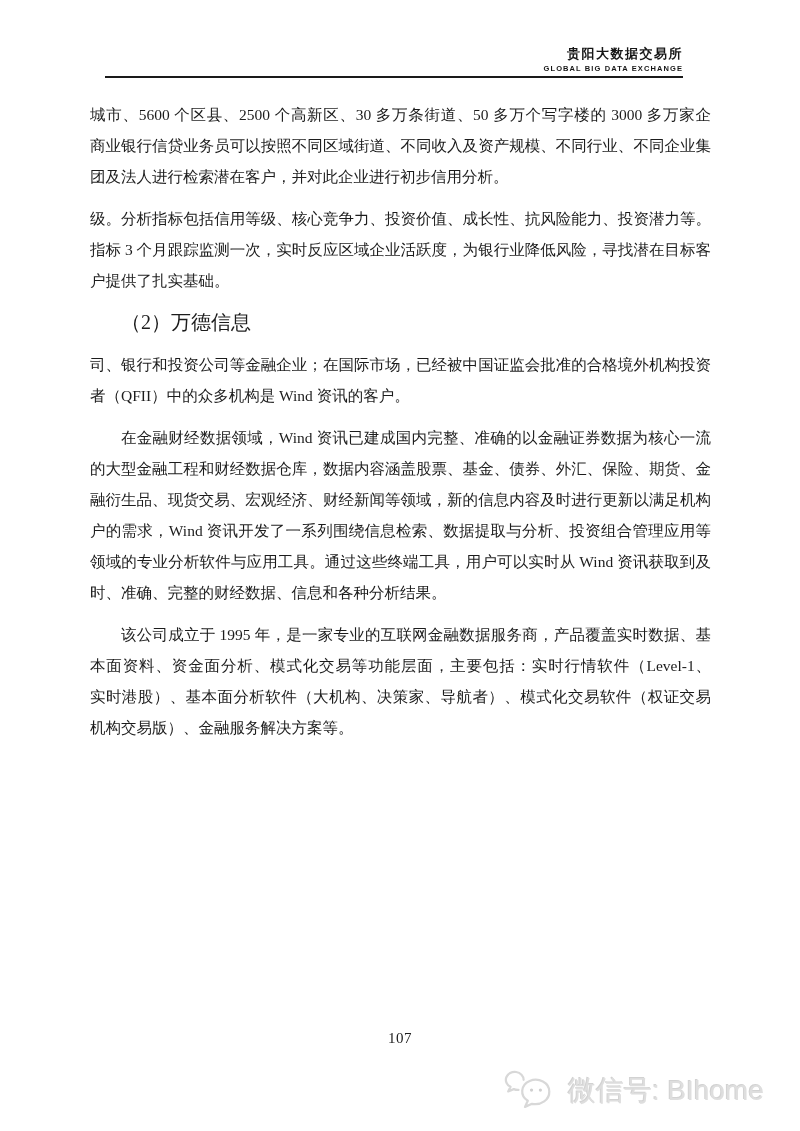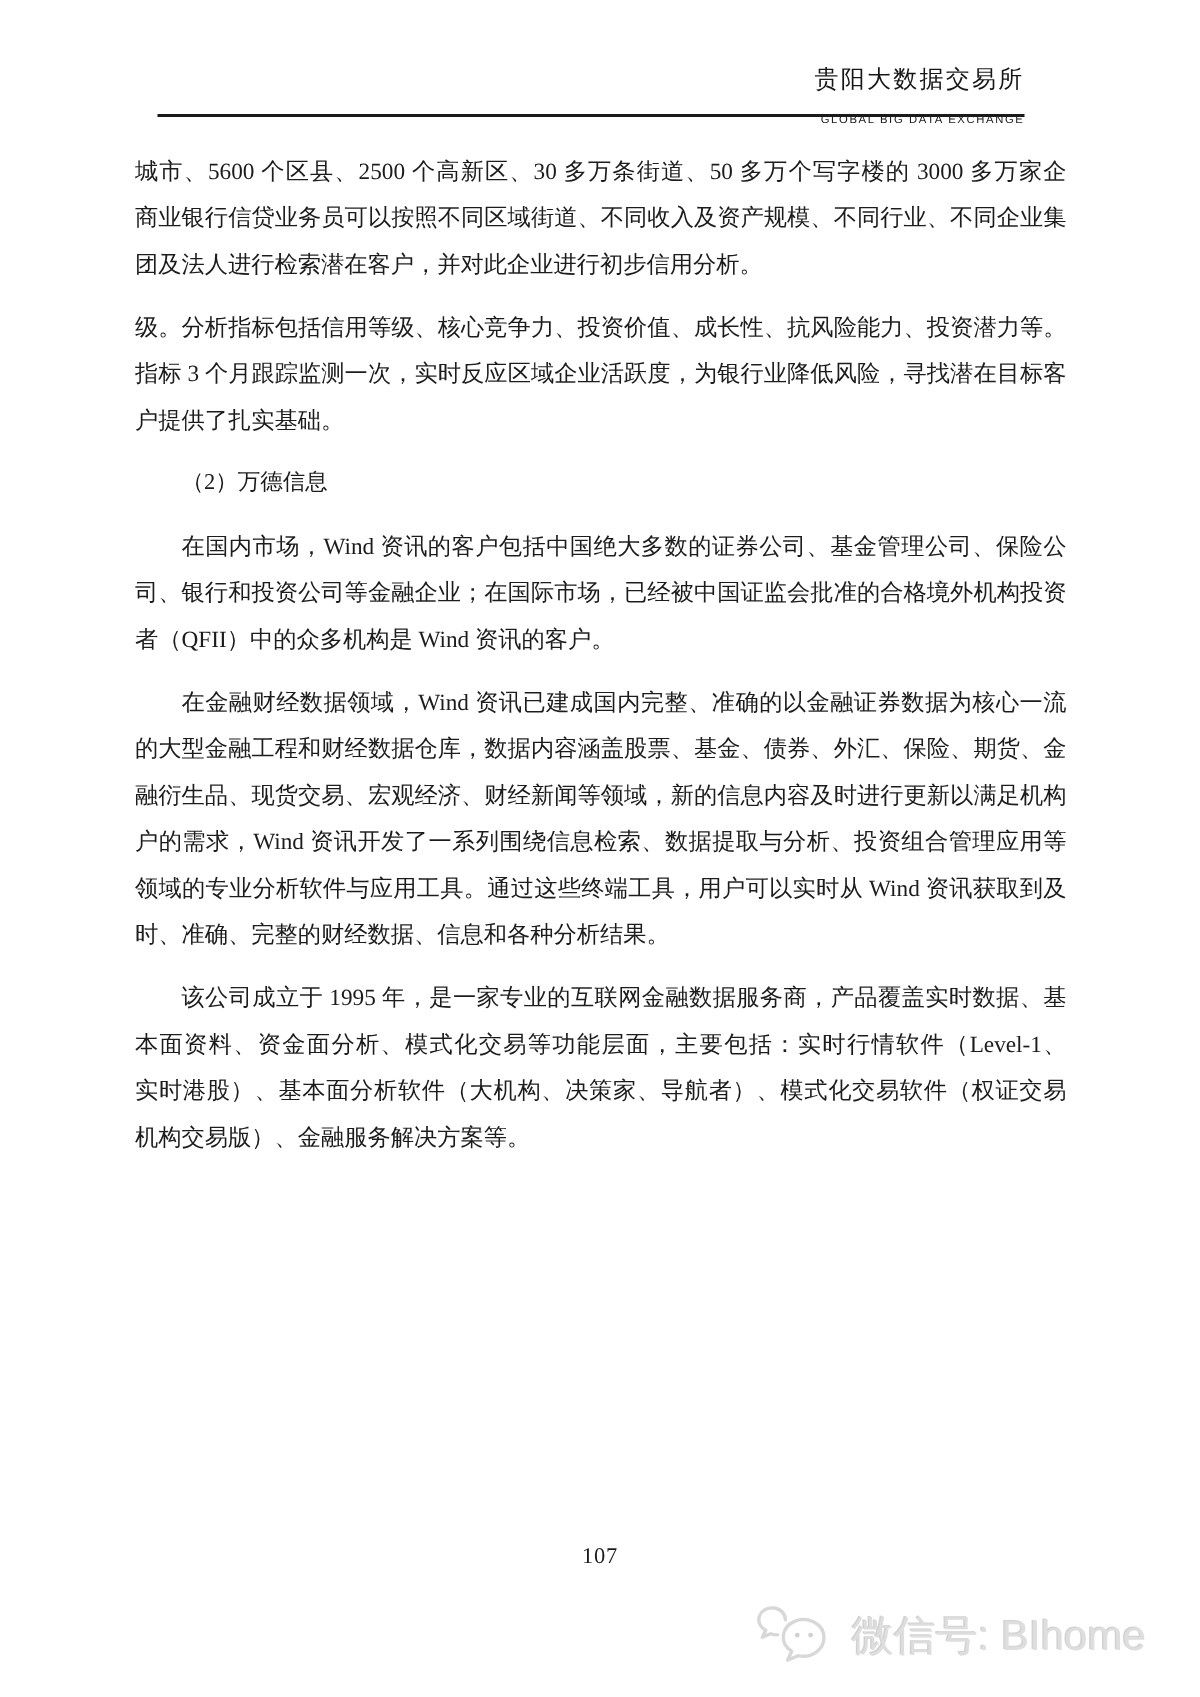--- a/index.html
+++ b/index.html
@@ -16,32 +16,32 @@
   
   .header-logo {
     position: absolute;
     top: 45px;
     right: 117px;
     text-align: right;
     font-family: "Liberation Sans", "DejaVu Sans", sans-serif;
     color: #161616;
   }
   .logo-cn {
-    font-size: 16px;
-    font-weight: normal;
+    font-size: 13px;
+    font-weight: bold;
     letter-spacing: 1.5px;
     line-height: 18px;
     white-space: nowrap;
   }
   .logo-en {
     font-size: 7.5px;
-    font-weight: normal;
+    font-weight: bold;
     letter-spacing: 1.1px;
     line-height: 9px;
-    margin-top: 12px;
+    margin-top: 1px;
     white-space: nowrap;
   }
   .header-rule {
     position: absolute;
     left: 105px;
     top: 76px;
     width: 578px;
     height: 2px;
     background: #1a1a1a;
   }
@@ -60,21 +60,21 @@
     height: 31px;
     overflow: hidden;
     white-space: normal;
   }
   .line.j {
     text-align: justify;
     text-align-last: justify;
   }
   .line.indent { text-indent: 31px; }
   .heading-line {
-    font-size: 15px;
+    font-size: 20px;
     line-height: 31px;
     height: 31px;
     text-indent: 31px;
   }
 
   
   .page-number {
     position: absolute;
     top: 1030px;
     left: 0;
@@ -120,21 +120,20 @@
       </div>
       <div class="block">
         <div class="line j">级。分析指标包括信用等级、核心竞争力、投资价值、成长性、抗风险能力、投资潜力等。</div>
         <div class="line j">指标 3 个月跟踪监测一次，实时反应区域企业活跃度，为银行业降低风险，寻找潜在目标客</div>
         <div class="line">户提供了扎实基础。</div>
       </div>
       <div class="block">
         <div class="heading-line">（2）万德信息</div>
       </div>
       <div class="block">
-        <div class="line j indent">在国内市场，Wind 资讯的客户包括中国绝大多数的证券公司、基金管理公司、保险公</div>
         <div class="line j">司、银行和投资公司等金融企业；在国际市场，已经被中国证监会批准的合格境外机构投资</div>
         <div class="line">者（QFII）中的众多机构是 Wind 资讯的客户。</div>
       </div>
       <div class="block">
         <div class="line j indent">在金融财经数据领域，Wind 资讯已建成国内完整、准确的以金融证券数据为核心一流</div>
         <div class="line j">的大型金融工程和财经数据仓库，数据内容涵盖股票、基金、债券、外汇、保险、期货、金</div>
         <div class="line j">融衍生品、现货交易、宏观经济、财经新闻等领域，新的信息内容及时进行更新以满足机构</div>
         <div class="line j">户的需求，Wind 资讯开发了一系列围绕信息检索、数据提取与分析、投资组合管理应用等</div>
         <div class="line j">领域的专业分析软件与应用工具。通过这些终端工具，用户可以实时从 Wind 资讯获取到及</div>
         <div class="line">时、准确、完整的财经数据、信息和各种分析结果。</div>

